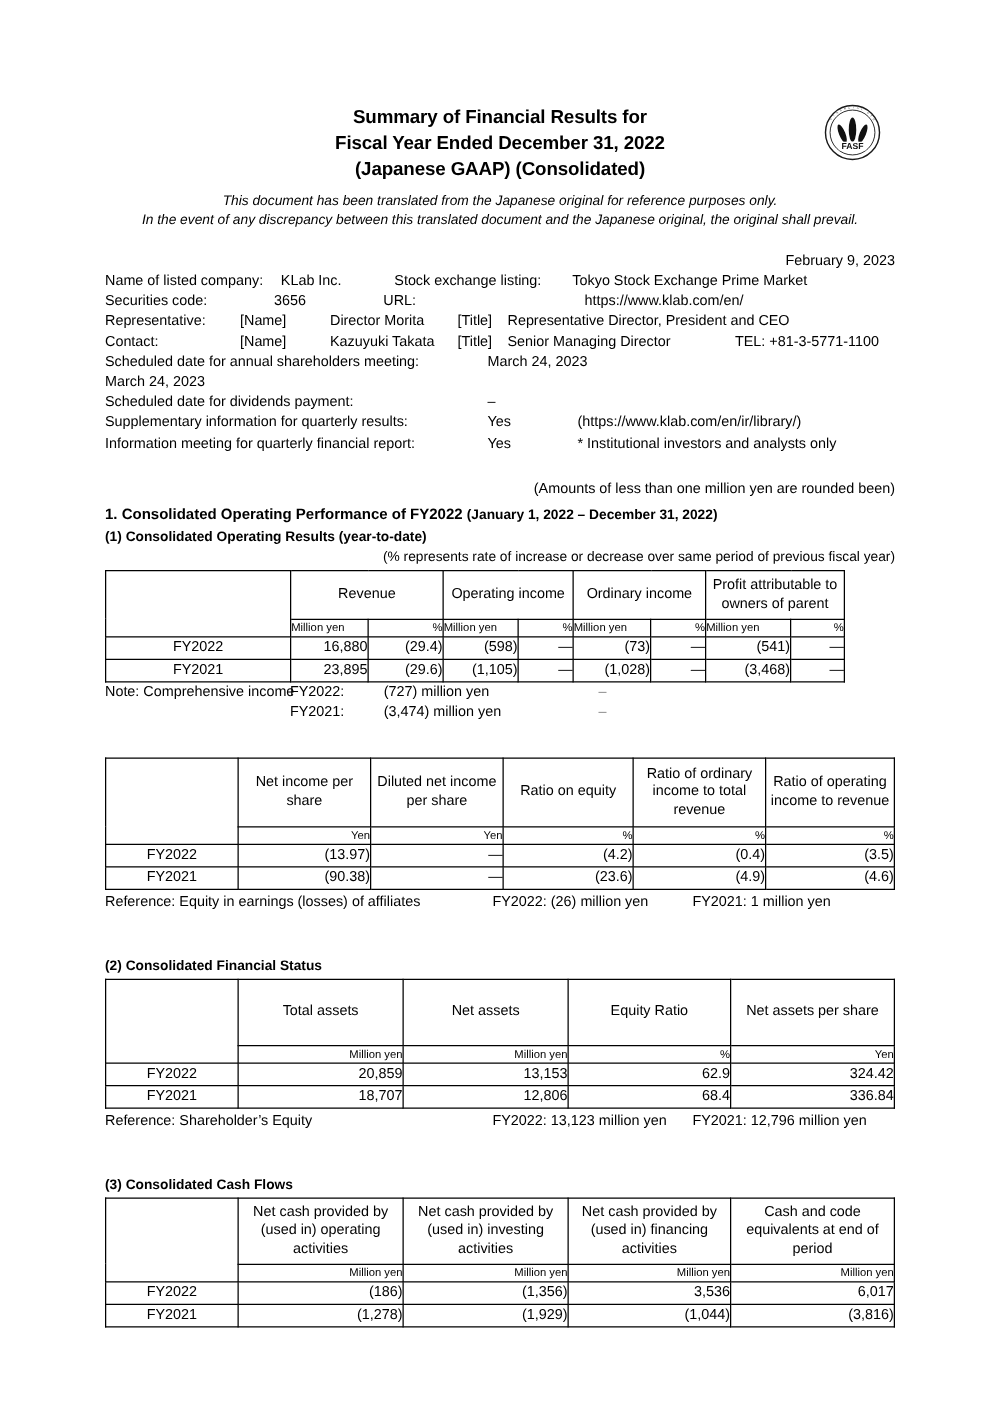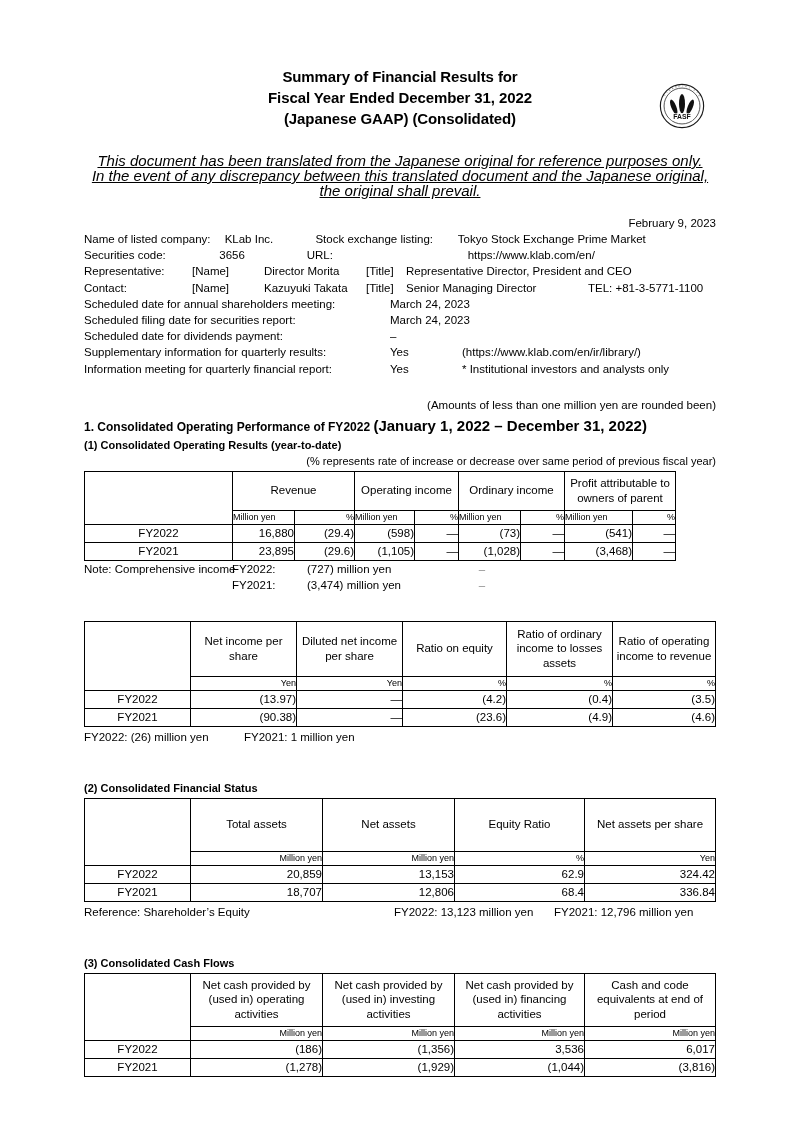--- a/index.html
+++ b/index.html
@@ -15,42 +15,41 @@
   .page {
     position: relative;
     width: 800px;
     height: 1131px;
     background: #ffffff;
     overflow: hidden;
   }
   .content {
     position: absolute;
     left: 84px;
-    top: 0;
+    top: 17px;
     width: 632px;
   }
 
   
   .title-block {
     text-align: center;
     padding-top: 66px;
   }
   .title-line {
     font-size: 15px;
     font-weight: bold;
     line-height: 21px;
     letter-spacing: -0.1px;
   }
   .disclaimer {
     text-align: center;
-    font-size: 15px;
+    font-size: 11px;
     font-style: italic;
     line-height: 15px;
-    margin-top: 24px;
-    text-decoration: underline;
+    margin-top: 8px;
   }
 
   
   .fasf-seal {
     position: absolute;
     left: 659px;
     top: 83px;
     width: 46px;
     height: 46px;
   }
@@ -88,21 +87,21 @@
     margin-top: 20px;
     line-height: 16px;
   }
   .h-section {
     font-size: 12px;
     font-weight: bold;
     margin-top: 4px;
     line-height: 17px;
   }
   .h-section .sub {
-    font-size: 15px;
+    font-size: 11px;
     font-weight: bold;
   }
   .h-sub {
     font-size: 11px;
     font-weight: bold;
     line-height: 16px;
     margin-top: 1px;
   }
   .pct-note {
     text-align: right;
@@ -259,21 +258,20 @@
         <span style="width:182px">Senior Managing Director</span>
         <span>TEL: +81-3-5771-1100</span>
       </div>
 
       <div class="info-row">
         <span style="width:306px">Scheduled date for annual shareholders meeting:</span>
         <span style="width:130px">March 24, 2023</span>
       </div>
 
       <div class="info-row">
-        <span style="width:306px">Scheduled filing date for securities report:</span>
         <span style="width:130px">March 24, 2023</span>
       </div>
 
       <div class="info-row">
         <span style="width:306px">Scheduled date for dividends payment:</span>
         <span style="width:130px">–</span>
       </div>
 
       <div class="info-row">
         <span style="width:306px">Supplementary information for quarterly results:</span>
@@ -378,21 +376,21 @@
         <col style="width:104px">
           <col style="width:106px">
           <col style="width:103px">
       </colgroup>
       <tbody>
         <tr>
           <td rowspan="2" class="hdr"></td>
           <td class="hdr" style="height:54px">Net income per share</td>
           <td class="hdr">Diluted net income per share</td>
           <td class="hdr">Ratio on equity</td>
-          <td class="hdr">Ratio of ordinary income to losses assets</td>
+          <td class="hdr">Ratio of ordinary income to total revenue</td>
           <td class="hdr">Ratio of operating income to revenue</td>
         </tr>
         <tr>
           <td class="unit">Yen</td>
           <td class="unit">Yen</td>
           <td class="unit">%</td>
           <td class="unit">%</td>
           <td class="unit">%</td>
         </tr>
         <tr>
@@ -408,20 +406,21 @@
           <td class="num">(90.38)</td>
           <td class="num">—</td>
           <td class="num">(23.6)</td>
           <td class="num">(4.9)</td>
           <td class="num">(4.6)</td>
         </tr>
       </tbody>
     </table>
 
     <div class="ref-line">
+      <span class="r-a">Reference: Equity in earnings (losses) of affiliates</span>
       <span class="r-b">FY2022: (26) million yen</span>
       <span>FY2021: 1 million yen</span>
     </div>
 
     <div class="spacer-lg"></div>
 
     <div class="h-sub">(2) Consolidated Financial Status</div>
 
     <table class="fin">
       <colgroup>

